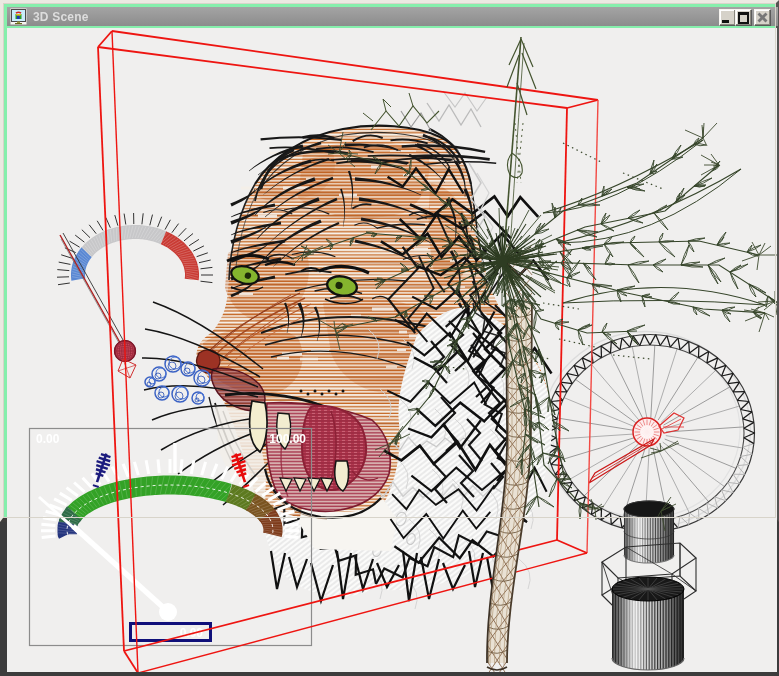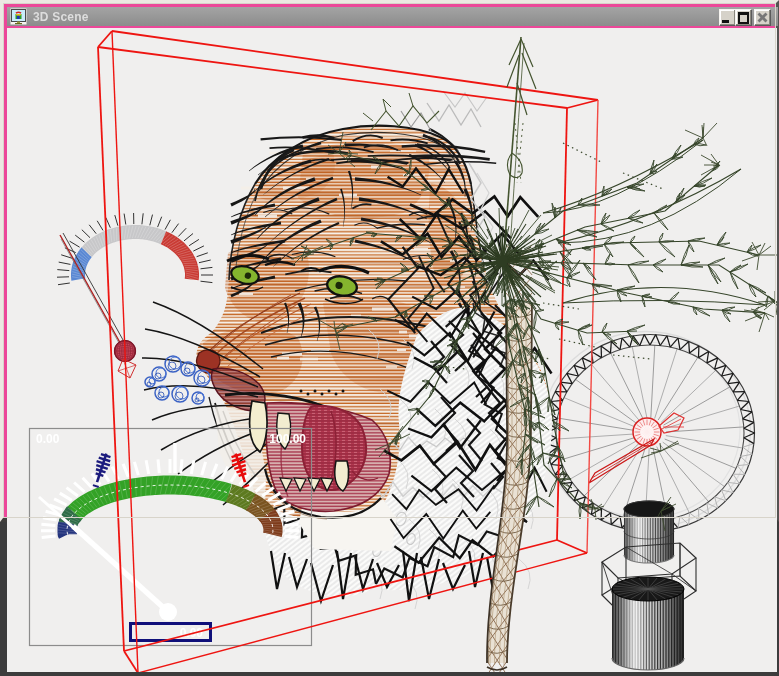--- a/index.html
+++ b/index.html
@@ -1,16 +1,16 @@
 <!DOCTYPE html>
 <html><head><meta charset="utf-8"><style>
 html,body{margin:0;padding:0;width:779px;height:676px;overflow:hidden;
  font-family:"Liberation Sans",sans-serif;background:#3c3c3c;}
 #win{position:absolute;left:0;top:0;width:779px;height:522px;
- background:#ec4899;box-sizing:border-box;
+ background:#86efac;box-sizing:border-box;
  border-top:3px solid #ece9e2;border-left:3px solid #ece9e2;
  border-right:3px solid #555352;border-bottom:4px solid #403e3c;}
 #winline{position:absolute;left:0;top:0;right:0;bottom:0;
  border:1px solid #d8d4ca;pointer-events:none;}
 #title{position:absolute;left:4px;top:4px;width:771px;height:19px;
  background:linear-gradient(#a4a4a4,#8c8c8c);}
 #title .txt{position:absolute;left:26px;top:3px;font-size:12px;font-weight:bold;
  color:#dddddd;letter-spacing:0.2px;}
 #icon{position:absolute;left:3px;top:1px;width:17px;height:17px;}
 .btn{position:absolute;top:2px;width:15px;height:15px;background:#d6d2c9;

